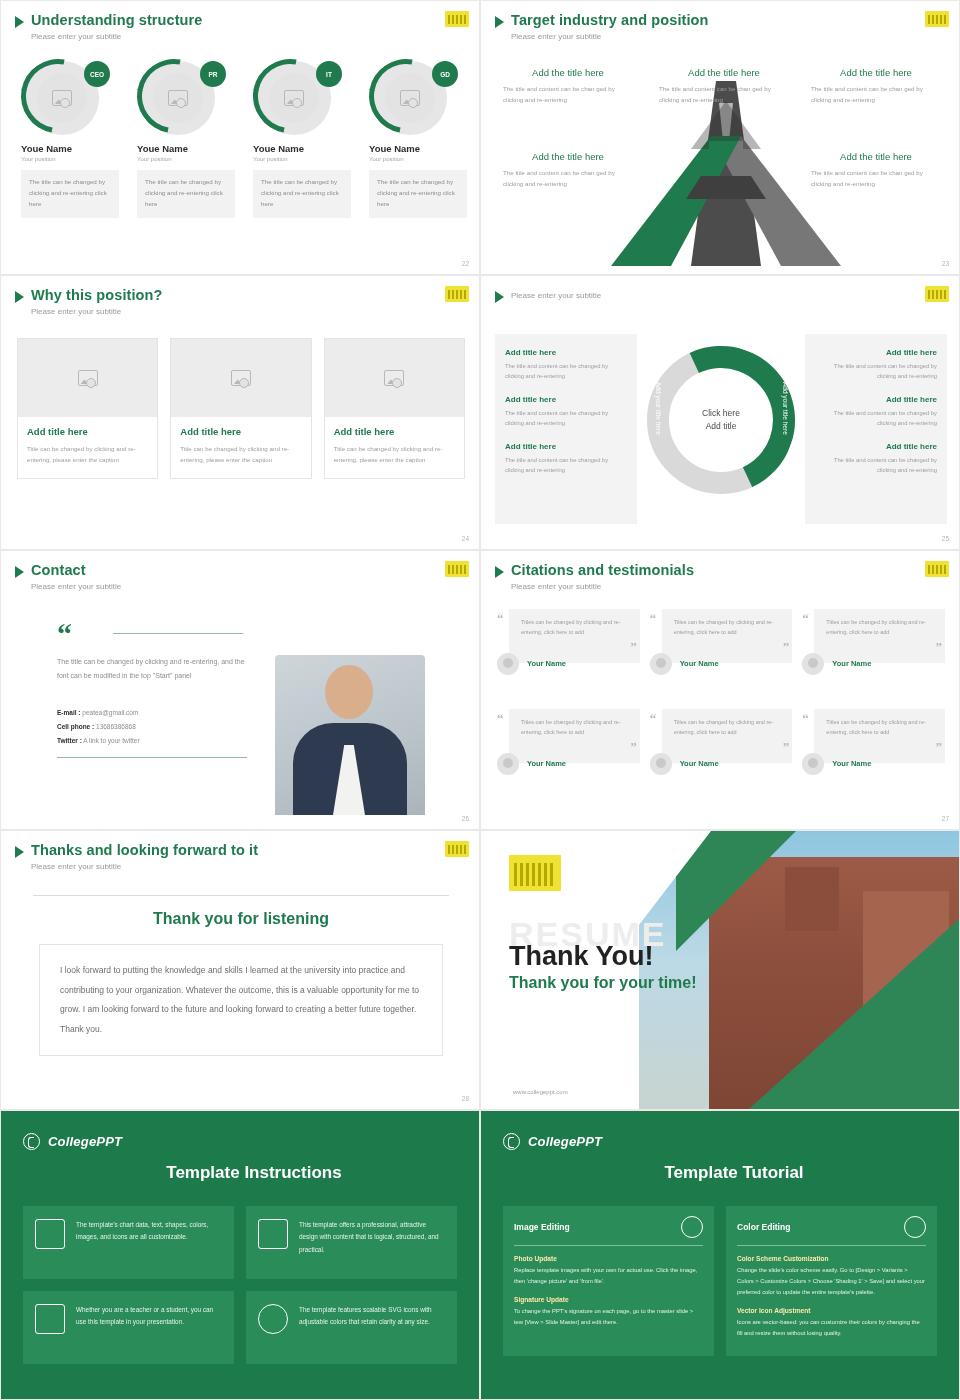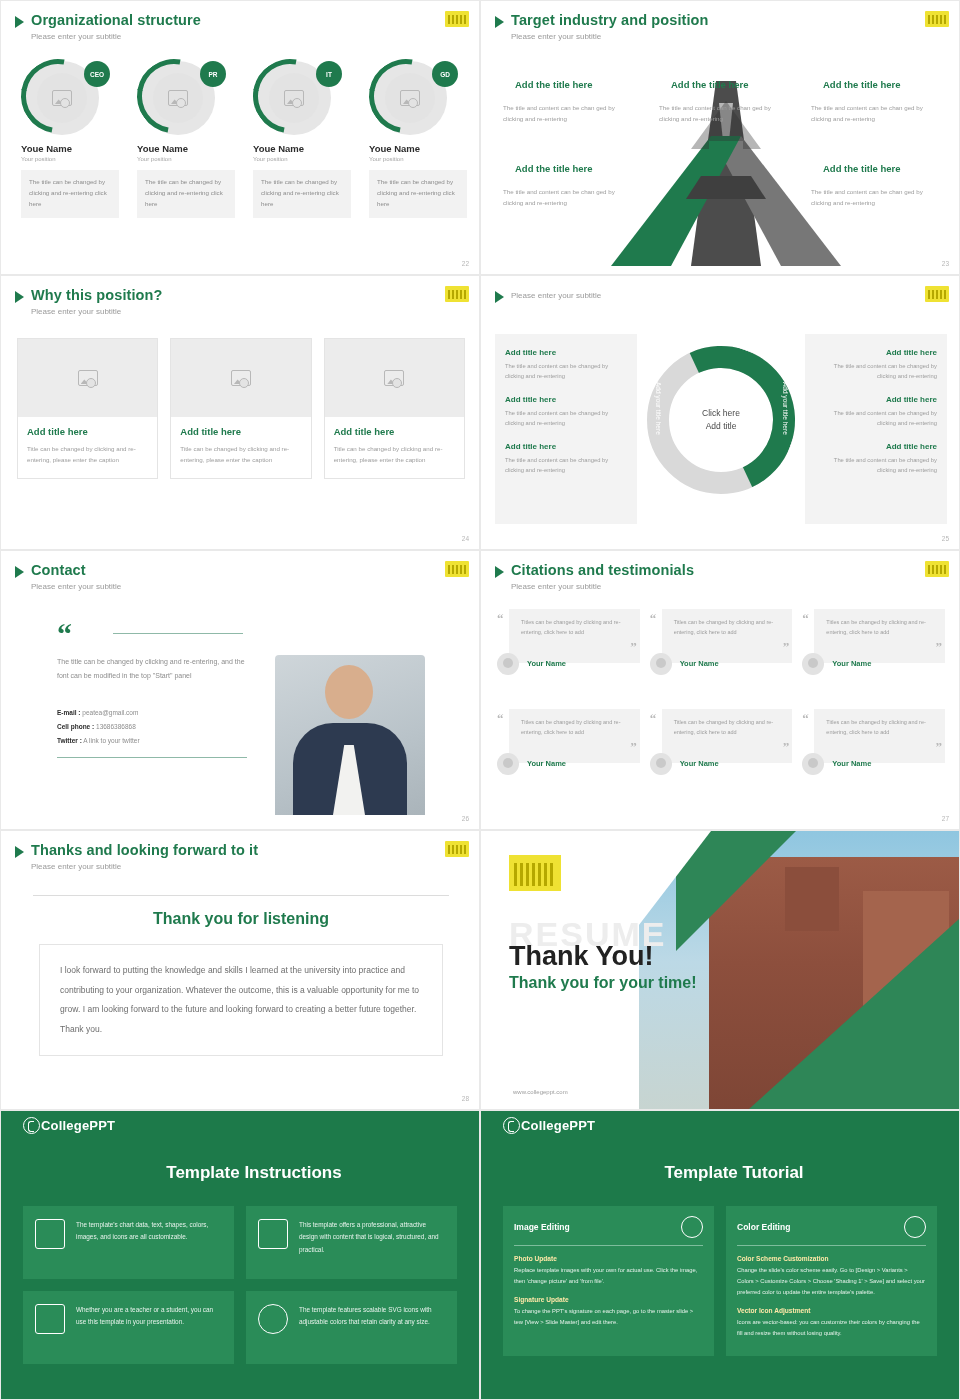--- a/index.html
+++ b/index.html
@@ -80,21 +80,21 @@
   .nm { margin-top:6px; font-size:9.5px; font-weight:bold; color:#2b2b2b; }
   .pos { font-size:6px; color:#a5a5a5; margin-top:2px;}
   .orgbox {
     margin-top:8px; background:#f2f2f2; padding:7px 8px; font-size:6.2px;
     color:#8d8d8d; line-height:1.75; height:48px;
   }
 
   
   .tbl23 { position:absolute; top:66px; left:0; width:100%; height:200px; }
   .c23 { position:absolute; width:130px; }
-  .c23 h3 { margin:12px; font-size:9.5px; color:#1f7a4d; font-weight:bold; }
+  .c23 h3 { margin:0; font-size:9.5px; color:#1f7a4d; font-weight:normal;text-align:center; }
   .c23 p { margin:5px 0 0; font-size:6.2px; color:#9d9d9d; line-height:1.85; }
   .roadwrap { position:absolute; left:110px; top:80px; width:270px; height:185px; }
 
   
   .cards24 { position:absolute; top:62px; left:16px; right:14px; display:flex; gap:12px; }
   .card24 { width:142px; border:1px solid #e4e4e4; background:#fff; }
   .card24 .imgbox { height:78px; background:#ececec; display:flex;align-items:center;justify-content:center;}
   .card24 .body { padding:9px 9px 12px; }
   .card24 h3 { margin:0; font-size:9.5px; color:#1f7a4d; font-weight:bold;}
   .card24 p { margin:6px 0 0; font-size:6.2px; color:#9d9d9d; line-height:1.85;}
@@ -171,21 +171,21 @@
   .cover .ico:after { content:""; position:absolute; left:5px; top:8px; right:5px; bottom:5px;
     background:repeating-linear-gradient(90deg,#b5a800 0 3px, transparent 3px 6px);}
   .cover .resume { position:absolute; left:28px; top:84px; font-size:34px; font-weight:bold;
     color:#ededed; letter-spacing:2px;}
   .cover .ty { position:absolute; left:28px; top:110px; font-size:27px; font-weight:bold; color:#222;}
   .cover .ty2 { position:absolute; left:28px; top:143px; font-size:16px; font-weight:bold; color:#1f7a4d;}
   .cover .url { position:absolute; left:32px; bottom:14px; font-size:6px; color:#9d9d9d;}
 
   
   .instr { background:#1d7a4a; color:#fff; position:relative; }
-  .instr .brandrow { position:absolute; left:22px; top:6px; display:flex; align-items:center; gap:1px;}
+  .instr .brandrow { position:absolute; left:22px; top:22px; display:flex; align-items:center; gap:8px;font-style:italic;}
   .instr .blogo { width:17px;height:17px;border-radius:50%;border:1.6px solid #fff; position:relative;}
   .instr .blogo:after{content:"";position:absolute;left:4px;top:3px;width:5px;height:9px;border:1.6px solid #fff;border-right:none;border-radius:3px 0 0 3px;}
   .instr .bname { font-size:13px; font-weight:bold; letter-spacing:.2px;}
   .instr h2 { position:absolute; left:0; right:0; top:52px; text-align:center; font-size:17px; margin:0; font-weight:bold;padding-left:28px;}
   .icells { position:absolute; left:22px; right:22px; top:95px; display:grid;
     grid-template-columns:1fr 1fr; gap:12px; }
   .icell { background:#2a8c58; padding:13px 12px; display:flex; gap:11px; height:73px;}
   .icell .gi { width:30px; height:30px; flex:0 0 30px; border:1.6px solid #ffffff; border-radius:3px;}
   .icell p { margin:0; font-size:6.4px; line-height:1.95; color:#e7f3ec;}
   
@@ -200,21 +200,21 @@
   .tsub + p { margin:3px 0 0; font-size:5.8px; line-height:1.9; color:#e7f3ec;}
 </style>
 </head>
 <body>
 
 <div class="grid">
 
   <div class="slide">
     <div class="hdr">
       <div class="arrow"></div>
-      <h1>Organizational structure</h1>
+      <h1>Understanding structure</h1>
       <div class="sub">Please enter your subtitle</div>
     </div>
     <div class="logo-badge"></div>
 
     <div class="orgrow">
       <div class="orgcol">
         <div class="circwrap">
           <div class="ring"></div>
           <div class="ringarc"></div>
           <div class="inner">

